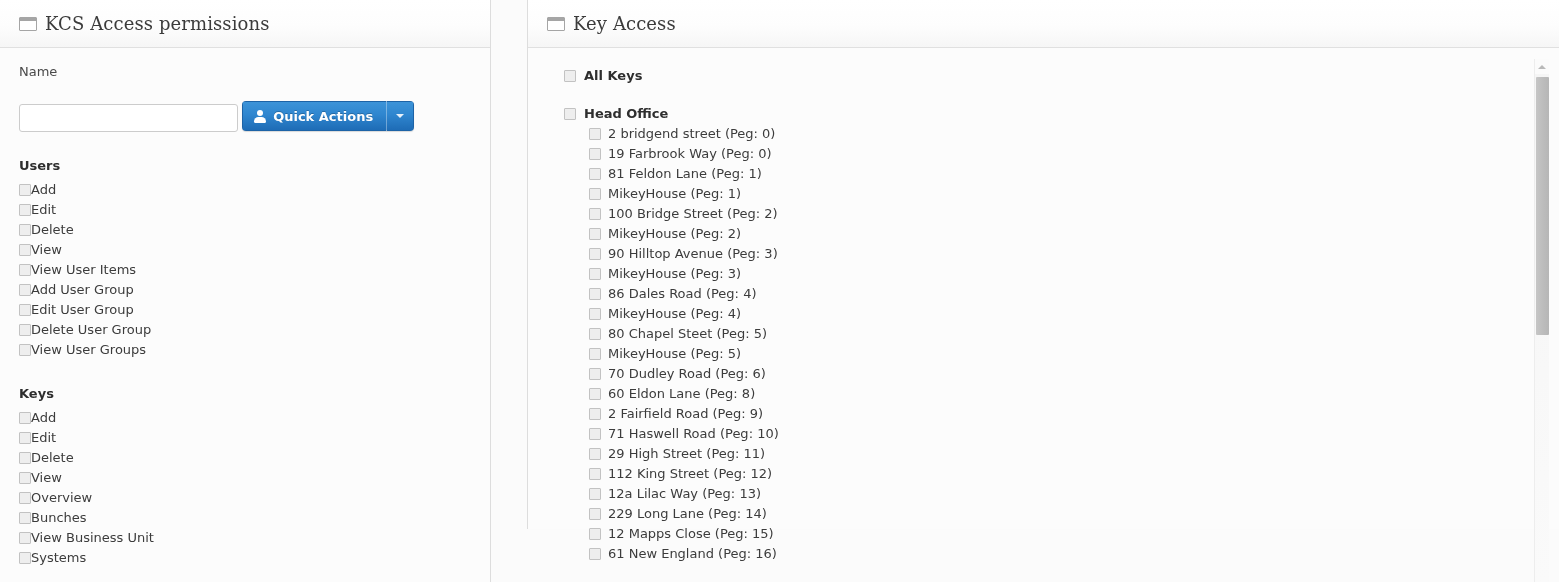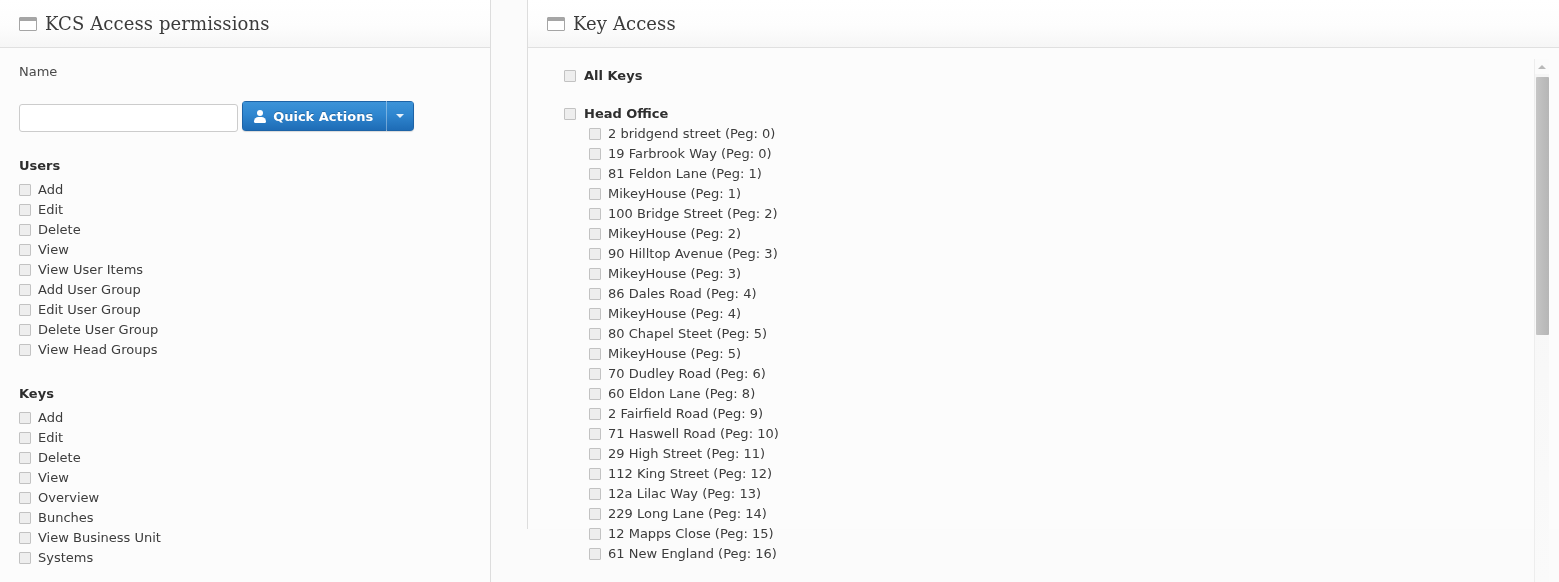--- a/index.html
+++ b/index.html
@@ -206,21 +206,21 @@
   }
 
   .check-row {
     display: flex;
     align-items: center;
     height: 20px;
     line-height: 20px;
     font-size: 13px;
     color: #3c3c3c;
   }
-  .check-row .lbl { margin-left: 7px; white-space: nowrap; }
+  .check-row .lbl { white-space: nowrap; }
 
   
   .cbox {
     width: 12px;
     height: 12px;
     box-sizing: border-box;
     border: 1px solid #c2c2c2;
     background: #eeeeee;
     border-radius: 1px;
     flex: 0 0 auto;
@@ -353,21 +353,21 @@
       <div class="check-row">
         <span class="cbox"></span>
         <span class="lbl">Edit User Group</span>
       </div>
       <div class="check-row">
         <span class="cbox"></span>
         <span class="lbl">Delete User Group</span>
       </div>
       <div class="check-row">
         <span class="cbox"></span>
-        <span class="lbl">View Head Groups</span>
+        <span class="lbl">View User Groups</span>
       </div>
 
       
       <div class="group-title">Keys</div>
 
       <div class="check-row">
         <span class="cbox"></span>
         <span class="lbl">Add</span>
       </div>
       <div class="check-row">

